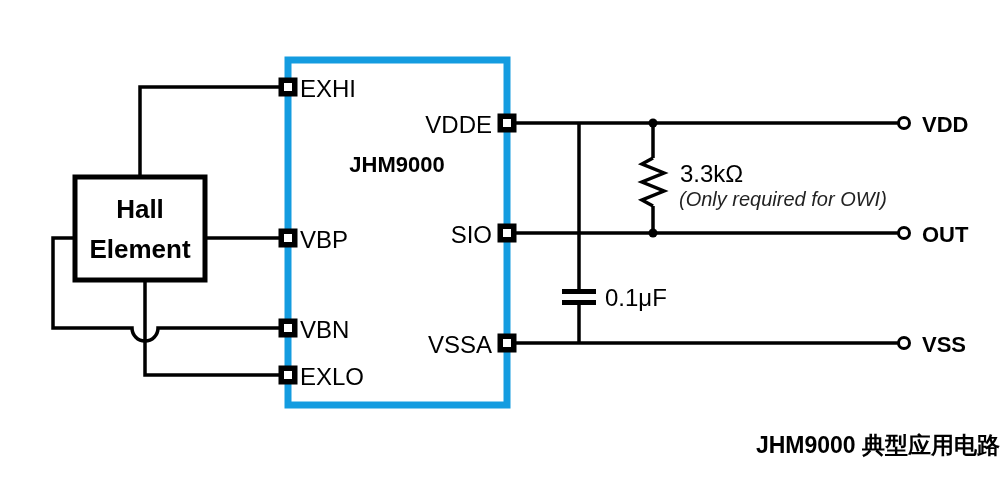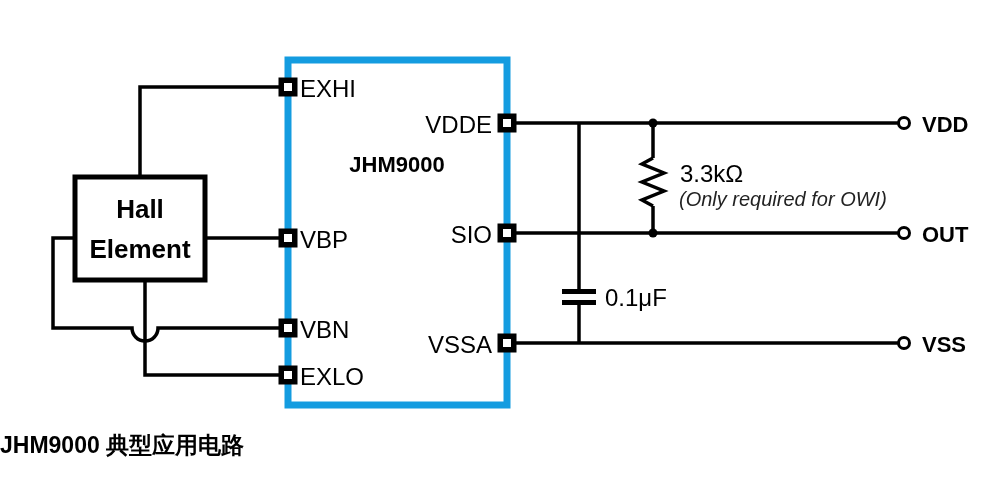--- a/index.html
+++ b/index.html
@@ -46,21 +46,21 @@
   .ic-name { font-size: 22px; font-weight: bold; }
   .hall-text { font-size: 26px; font-weight: bold; }
   .value-label { font-size: 24px; }
   .note-label { font-size: 20px; font-style: italic; fill: #222222; }
   .terminal-label { font-size: 22px; font-weight: bold; }
   .caption {
     position: absolute;
     left: 0;
     top: 430px;
     width: 100%;
-    text-align: left;
+    text-align: right;
     font-size: 23px;
     font-weight: bold;
     color: #000000;
   }
 </style>
 </head>
 <body>
 
 <div class="stage">
   <svg width="1000" height="492" viewBox="0 0 1000 492">

